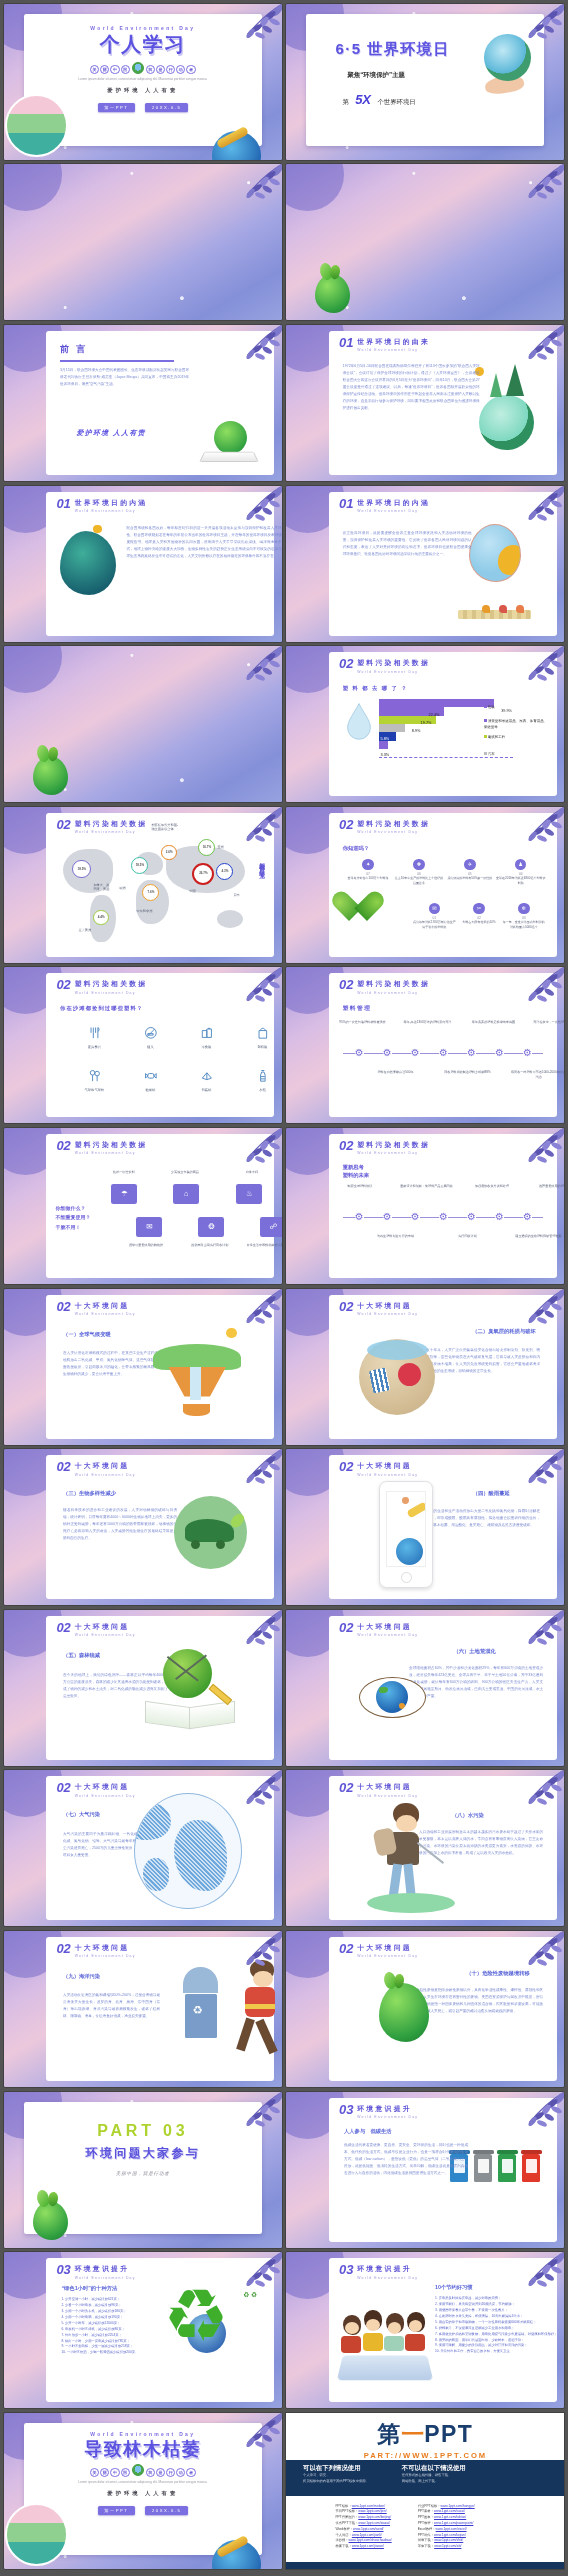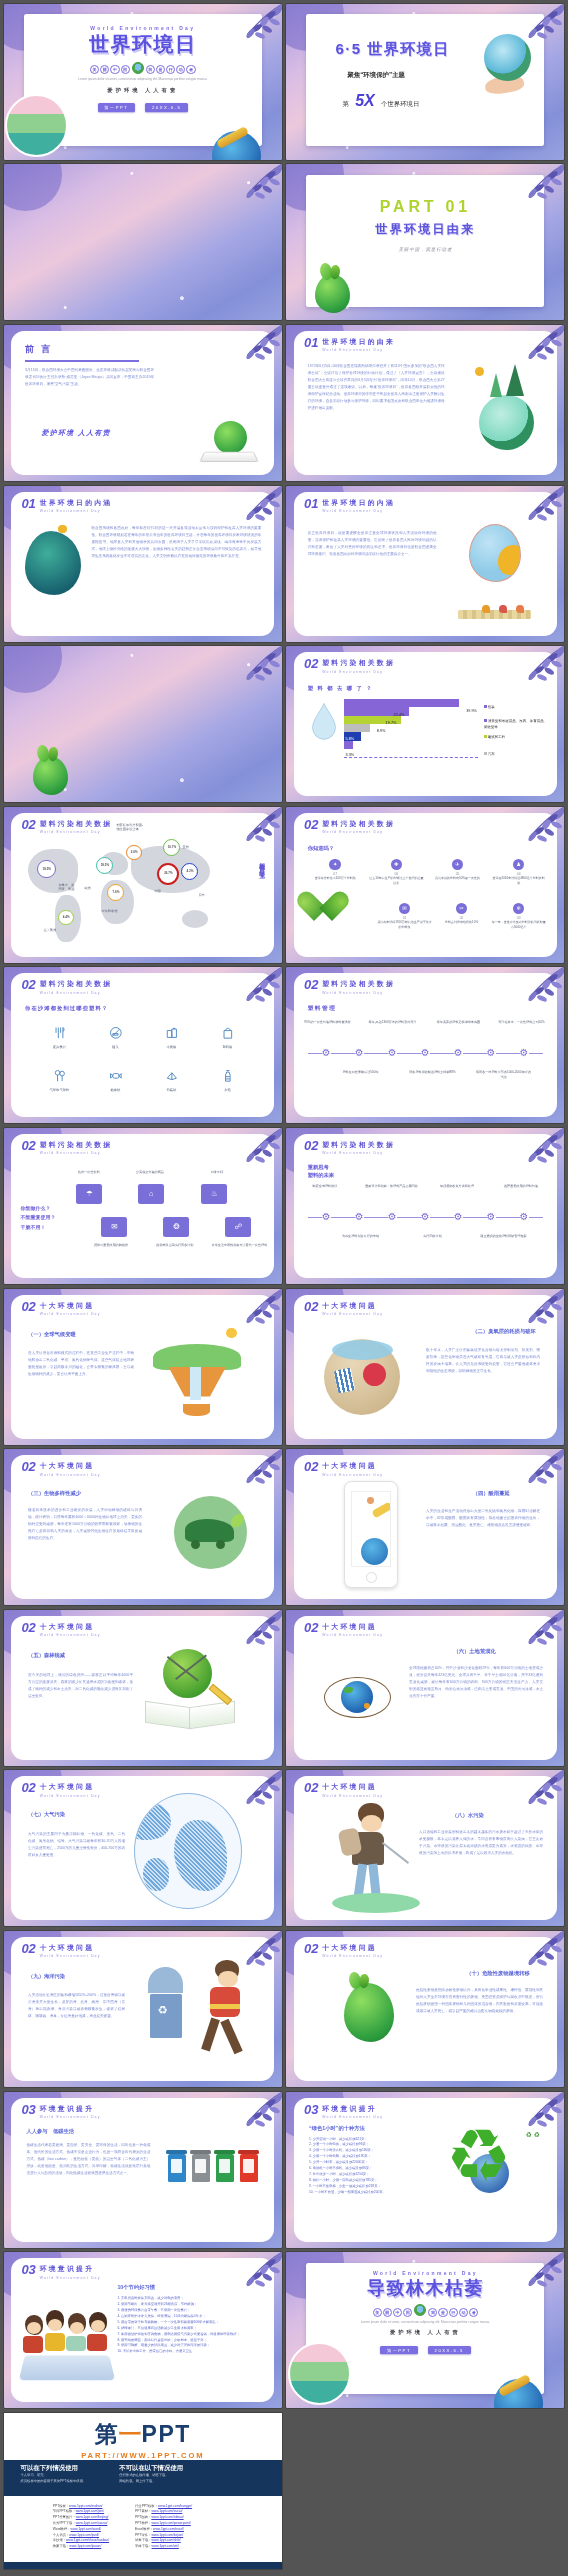--- a/index.html
+++ b/index.html
@@ -8,21 +8,21 @@
 .slide{position:relative;width:278px;height:156px;overflow:hidden;border-radius:1.5px;box-shadow:0 0 0 0.8px #3d3d3d;
  background:linear-gradient(150deg,#a89ade 0%,#d9bde4 24%,#ecc8dc 40%,#a7a8e4 64%,#8490d8 84%,#97a2e0 100%);}
 .slide::before{content:"";position:absolute;left:-15px;top:-26px;width:73px;height:73px;border-radius:50%;background:rgba(100,88,196,.45);}
 .slide::after{content:"";position:absolute;inset:0;pointer-events:none;background:
  radial-gradient(circle at 88% 12%,rgba(255,255,255,.9) 0 1.1px,transparent 1.9px),
  radial-gradient(circle at 64% 86%,rgba(255,255,255,.8) 0 1.5px,transparent 2.3px),
  radial-gradient(circle at 22% 92%,rgba(255,255,255,.8) 0 1.1px,transparent 1.9px),
  radial-gradient(circle at 46% 6%,rgba(255,255,255,.8) 0 1.1px,transparent 1.9px);}
 .leaf{position:absolute;top:-3px;right:-6px;width:56px;height:47px;z-index:5;}
 .card{position:absolute;background:#fff;z-index:2;}
-.cf{inset:6px 7.6px;border-radius:13px;}
+.cf{inset:6px 7.6px;border-radius:3px;margin-left:35px;}
 .cc{inset:10.6px 20px 13.7px 20px;border-radius:2.3px;box-shadow:0 1.5px 4.6px rgba(60,50,140,.25);}
 .hd{position:absolute;top:6px;left:10px;display:flex;gap:3.8px;align-items:flex-start;z-index:3;}
 .hn{font-style:italic;font-weight:bold;font-size:13px;line-height:.9;color:#5f55d6;}
 .ht{display:flex;flex-direction:column;}
 .htc{font-size:6.8px;font-weight:bold;color:#5f55d6;letter-spacing:2.3px;}
 .hte{font-size:3.4px;color:#9a93dd;letter-spacing:1.2px;margin-top:1.5px;}
 .bodytxt{position:absolute;font-size:3.6px;line-height:1.95;color:#7585ce;text-align:justify;z-index:3;}
 .h2{position:absolute;font-size:5.3px;font-weight:bold;color:#5b66d8;z-index:3;}
 .parttxt{font-size:16px;font-weight:bold;color:#aed32e;letter-spacing:3.8px;text-align:center;}
 .sectitle{font-size:12px;font-weight:bold;color:#5b52dc;letter-spacing:2.3px;text-align:center;text-shadow:0.8px 1.1px 0 rgba(130,120,225,.35);margin-top:4.6px;}
@@ -86,21 +86,21 @@
 
 <div class="sheet">
 <div class="grid">
 
   <div class="slide">
     <svg class="leaf" viewBox="0 0 74 62" width="56" height="47">
           <use href="#leafsym"></use>
         </svg>
     <div class="card cc">
       <div class="coveye" style="margin-top:10.6px">World Environment Day</div>
-      <div class="covtitle">世界环境日</div>
+      <div class="covtitle">个人学习</div>
       <div style="text-align:center;margin-top:2.3px">
         <span class="chip">美</span><span class="chip">丽</span><span class="chip">中</span><span class="chip">国</span><span class="wreath"></span><span class="chip">我</span><span class="chip">是</span><span class="chip">行</span><span class="chip">动</span><span class="chip">者</span>
       </div>
       <div class="lorem" style="margin:3px 30px 0">Lorem ipsum dolor sit amet, consectetuer adipiscing elit. Maecenas porttitor congue massa.</div>
       <div class="slogan" style="margin-top:3.8px">爱护环境  人人有责</div>
       <div style="text-align:center;margin-top:4.6px">
         <span class="pill">第一PPT</span>&nbsp;&nbsp;
         <span class="pill">20XX.6.5</span>
       </div>
     </div>
@@ -111,43 +111,38 @@
 
   <div class="slide">
     <svg class="leaf" viewBox="0 0 74 62" width="56" height="47">
           <use href="#leafsym"></use>
         </svg>
     <div class="card cc">
       <div style="font-size:15px;font-weight:900;color:#5b52e0;letter-spacing:1.5px;margin:26px 0 0 29px;text-shadow:0.8px 1.1px 0 rgba(125,115,225,.4)">6·5 世界环境日</div>
       <div style="font-size:6.4px;font-weight:bold;color:#333;margin:12px 0 0 41px">聚焦“环境保护”主题</div>
       <div style="margin:12px 0 0 36px">
         <span style="font-size:6.4px;color:#333">第</span>
-        <span style="font-size:16px;font-weight:bold;font-style:italic;color:#4b40d8;margin:0 3px">5X</span>
+        <span style="font-size:13px;font-weight:bold;font-style:italic;color:#4b40d8;margin:0 3px">5X</span>
         <span style="font-size:6.4px;color:#333">个世界环境日</span>
       </div>
       <div style="position:absolute;right:13.7px;top:20px;width:47px;height:47px;border-radius:50%;background:radial-gradient(circle at 40% 35%,#bfe8f5,#5bb7d8 55%,#3f9c6f 56% 75%,#2e8f5f 90%);z-index:4"></div>
       <div style="position:absolute;right:20px;top:62px;width:39px;height:16.7px;border-radius:50% 50% 40% 40%;background:#f0c8a8;transform:rotate(-8deg);z-index:3"></div>
     </div>
   </div>
 
   <div class="slide">
     <svg class="leaf" viewBox="0 0 74 62" width="56" height="47">
           <use href="#leafsym"></use>
         </svg>
   </div>
 
   <div class="slide">
     <svg class="leaf" viewBox="0 0 74 62" width="56" height="47">
           <use href="#leafsym"></use>
         </svg>
-    <div class="card cc">
-      <div class="parttxt" style="margin-top:23px">PART 01</div>
-      <div class="sectitle">世界环境日由来</div>
-      <div class="secsub">美丽中国，我是行动者</div>
-    </div>
     <div class="greenorb" style="left:29px;bottom:7.6px">
           <i></i>
           <b></b>
         </div>
   </div>
 
   <div class="slide">
     <svg class="leaf" viewBox="0 0 74 62" width="56" height="47">
           <use href="#leafsym"></use>
         </svg>
@@ -773,20 +768,34 @@
           </div>
       <div class="h2" style="right:27px;top:33px">（十）危险性废物越境转移</div>
       <div class="bodytxt" style="right:13.7px;top:50px;width:127px">危险性废物是指除放射性废物以外，具有化学活性或毒性、爆炸性、腐蚀性和其他对人类生存环境存在有害特性的废物。美国在资源保护与回收法中规定，所谓危险废物是指一种固体废物和几种固体的混合物，因其数量和浓度较高，可能造成或导致人类死亡，或引起严重的难以治愈疾病或致残的废物。</div>
       <div class="greenorb probillu" style="left:50px;top:46px;width:50px;height:59px">
             <i></i>
             <b></b>
           </div>
     </div>
   </div>
 
+  <div class="slide">
+    <svg class="leaf" viewBox="0 0 74 62" width="56" height="47">
+          <use href="#leafsym"></use>
+        </svg>
+    <div class="card cc">
+      <div class="parttxt" style="margin-top:20px">PART 03</div>
+      <div class="sectitle">环境问题大家参与</div>
+      <div class="secsub">美丽中国，我是行动者</div>
+    </div>
+    <div class="greenorb" style="left:29px;bottom:7.6px">
+          <i></i>
+          <b></b>
+        </div>
+  </div>
 
   <div class="slide">
     <svg class="leaf" viewBox="0 0 74 62" width="56" height="47">
           <use href="#leafsym"></use>
         </svg>
     <div class="card cf">
       <div class="hd">
             <span class="hn">03</span>
             <span class="ht">
               <span class="htc">环境意识提升</span>

